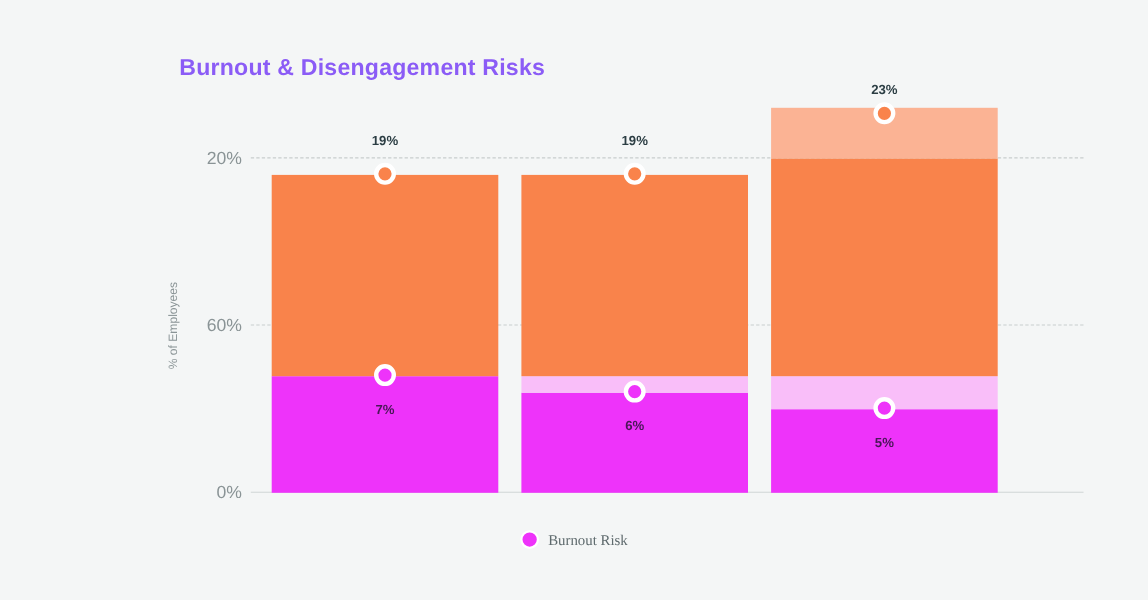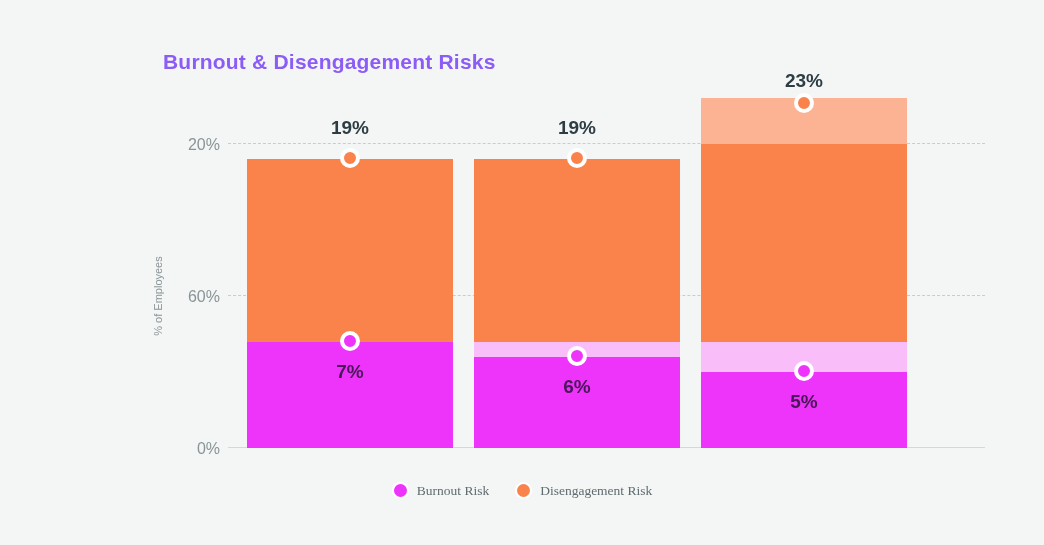--- a/index.html
+++ b/index.html
@@ -105,21 +105,21 @@
     height: 20px;
     border-radius: 50%;
     border: 4px solid #ffffff;
     box-sizing: border-box;
     transform: translate(-50%, -50%);
   }
 
   
   .data-label {
     position: absolute;
-    font-size: 19px;
+    font-size: 12px;
     font-weight: 600;
     transform: translate(-50%, -50%);
     white-space: nowrap;
   }
   .label-top   { color: #2c3e44; }
   .label-inner { color: #4a1758; }
 
   
   #legend {
     position: absolute;
@@ -219,19 +219,15 @@
     <div class="data-label label-inner" style="left:349px; top:292px;">6%</div>
     <div class="data-label label-inner" style="left:576px; top:307px;">5%</div>
 
   </div>
 
   <div id="legend">
     <div class="legend-item">
       <span class="legend-swatch" style="background:#ee33fa;"></span>
       <span class="legend-label">Burnout Risk</span>
     </div>
-    <div class="legend-item">
-      <span class="legend-swatch" style="background:#f9834b;"></span>
-      <span class="legend-label">Disengagement Risk</span>
-    </div>
   </div>
 
 </div>
 
 </body></html>

